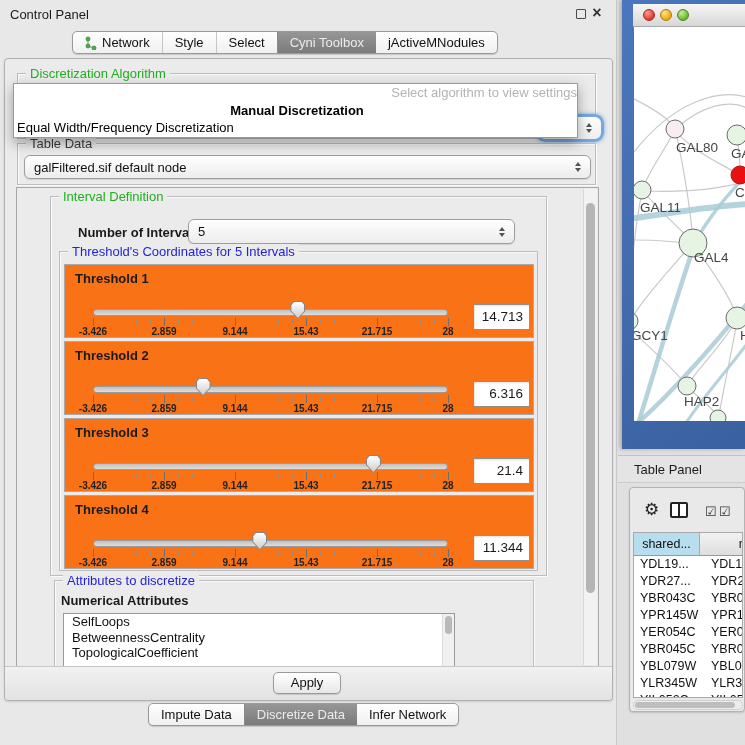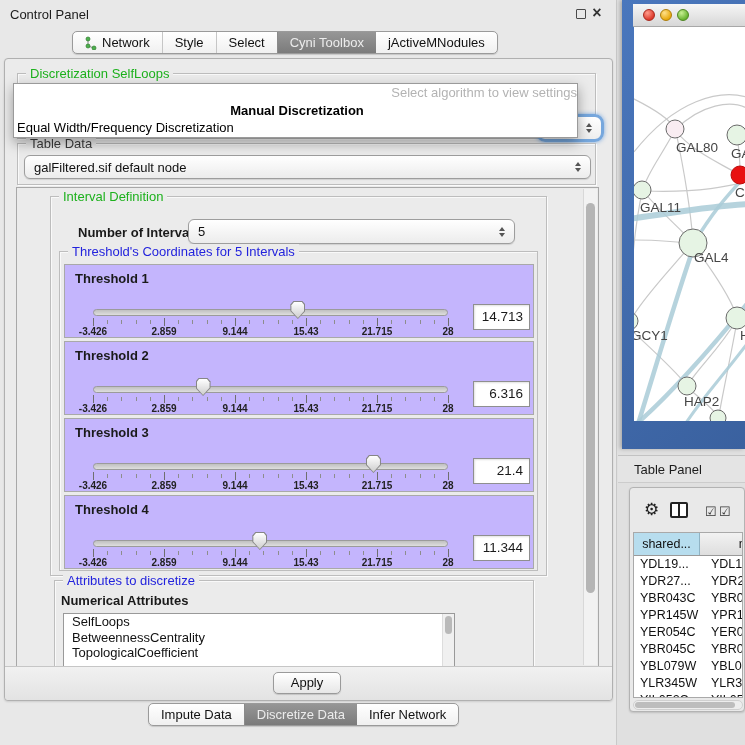--- a/index.html
+++ b/index.html
@@ -49,21 +49,21 @@
 
   #viewport { position:absolute; left:11px; top:128px; width:583px; height:480px; border:1px solid #a8a8a8; background:#ebebeb; overflow:hidden; }
   #vscroll { position:absolute; right:1px; top:1px; width:14px; height:476px; background:#f2f2f2; border-left:1px solid #d8d8d8; }
   #vscroll .vthumb { position:absolute; left:2px; top:14px; width:9px; height:390px; background:#b5b5b5; border-radius:5px; }
 
   #interval-group { left:33px; top:8px; width:497px; height:380px; }
   #noi-label { position:absolute; left:27px; top:28px; font-weight:bold; font-size:13px; }
   #noi-spinner { left:137px; top:22px; width:327px; height:25px; }
   #thr-group { position:absolute; left:8px; top:54px; width:479px; height:320px; border:1px solid #bdbdbd; box-shadow:inset 1px 1px 0 rgba(255,255,255,.7); }
 
-  .thr-box { position:absolute; left:4px; width:470px; height:74px; border:1px solid #a9a9a9; background:#c4b5fd; }
+  .thr-box { position:absolute; left:4px; width:470px; height:74px; border:1px solid #a9a9a9; background:#f97316; }
   .thr-label { position:absolute; left:10px; top:6px; font-weight:bold; font-size:13px; }
   .track { position:absolute; left:28px; top:44px; width:355px; height:7px; border:1px solid #9b9b9b; border-radius:4px; background:linear-gradient(#c0c0c0,#dedede); }
   .thumb { position:absolute; top:36px; width:15px; height:18px; z-index:3; }
   .thumb .t1 { position:absolute; inset:0; background:#868686; clip-path:polygon(20% 0,80% 0,100% 20%,100% 55%,50% 100%,0 55%,0 20%); }
   .thumb .t2 { position:absolute; inset:1px; background:linear-gradient(#ffffff,#cdcdcd); clip-path:polygon(20% 0,80% 0,100% 20%,100% 55%,50% 100%,0 55%,0 20%); }
   .ticks { position:absolute; left:28px; top:53px; width:355px; height:9px; }
   .tick { position:absolute; width:1px; background:#8d8d8d; }
   .tick.minor { height:4px; top:2px; }
   .tick.major { height:8px; top:0; background:#6f6f6f; }
   .ticklabels { position:absolute; left:28px; top:61px; width:355px; height:12px; }
@@ -140,21 +140,21 @@
         <span>Cyni Toolbox</span>
       </div>
       <div class="tab">
         <span>jActiveMNodules</span>
       </div>
     </div>
 
   <div id="outer-panel">
 
     <div id="disc-group" class="group">
-      <span class="group-title gt-green">Discretization SelfLoops</span>
+      <span class="group-title gt-green">Discretization Algorithm</span>
       <div id="disc-combo-behind">
         <span class="spin">
             <i class="up"></i>
             <i class="dn"></i>
           </span>
       </div>
     </div>
 
     <div id="algo-popup">
       <div class="hint">Select algorithm to view settings</div>

